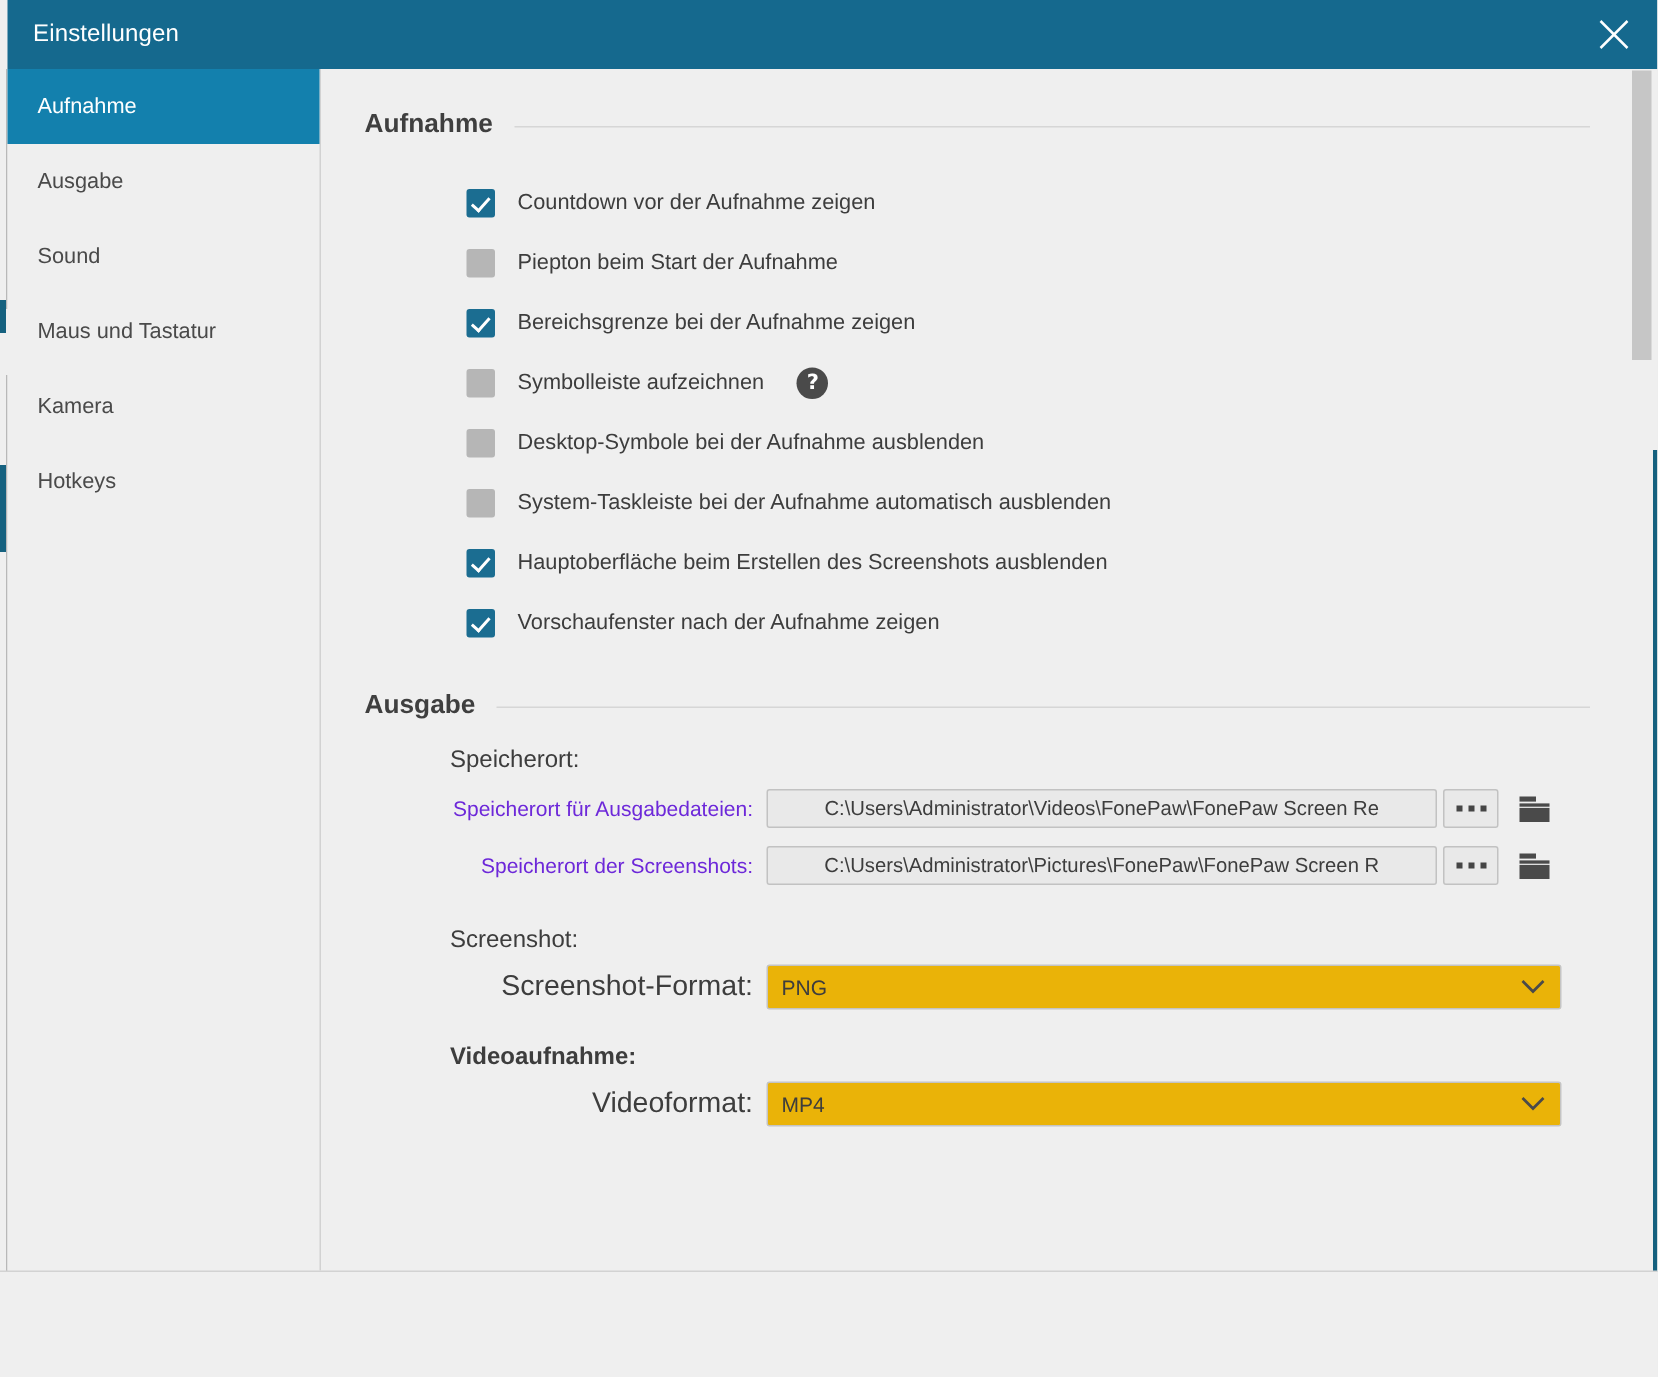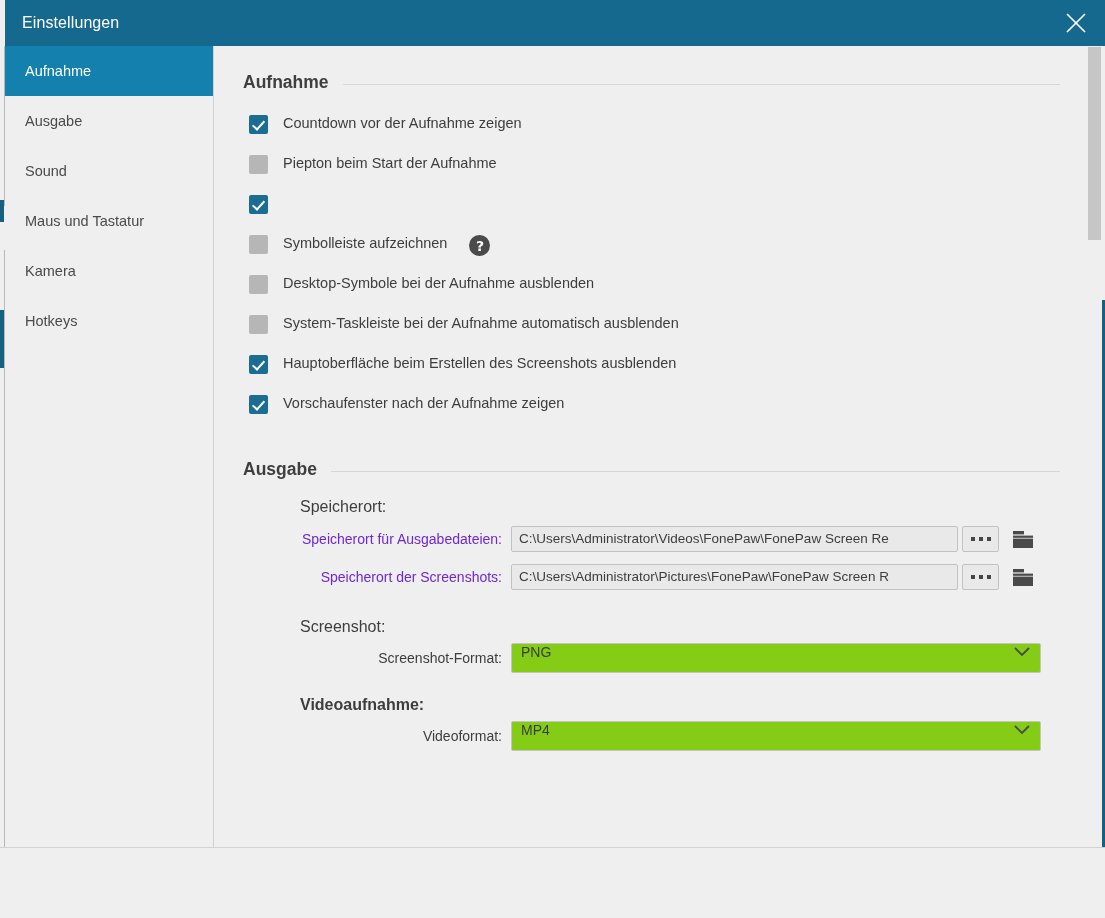--- a/index.html
+++ b/index.html
@@ -101,23 +101,23 @@
     white-space: nowrap;
   }
   .section-head .sh-rule {
     flex: 1; height: 1px; background: #d6d6d6;
     margin-left: 14px; margin-top: 3px;
   }
 
   
   .check-list { margin-top: 22px; }
   .check-row {
-    display: flex; align-items: flex-start;
+    display: flex; align-items: center;
     height: 40px;
-    padding-left: 34px;
+    padding-left: 96px;
     cursor: pointer;
   }
   .cbox {
     width: 19px; height: 19px;
     border-radius: 2px;
     flex: 0 0 19px;
     position: relative;
     background: #b6b6b6;
   }
   .cbox.checked { background: #1b6d91; }
@@ -182,20 +182,21 @@
     border-radius: 2px;
     font-size: 13.5px;
     color: #3d3d3d;
     padding: 0 7px;
     box-sizing: border-box;
     font-family: "Liberation Sans", sans-serif;
     outline: none;
     white-space: nowrap;
     overflow: hidden;
     line-height: 24px;
+    text-align: center;
   }
   .dots-btn {
     width: 37px; height: 26px;
     margin-left: 4px;
     background: #e9e9e9;
     border: 1px solid #c2c2c2;
     border-radius: 2px;
     display: flex; align-items: center; justify-content: center;
     gap: 4px;
     cursor: pointer;
@@ -210,35 +211,35 @@
     cursor: pointer;
     display: flex; align-items: center; justify-content: center;
   }
 
   .sel-row {
     display: flex; align-items: center;
     height: 32px;
     margin-top: 6px;
   }
   .sel-label {
-    font-size: 14px;
+    font-size: 19px;
     color: #3d3d3d;
     text-align: right;
     width: 240px;
     padding-right: 9px;
     margin-left: 47px;
     white-space: nowrap;
     user-select: none;
   }
   .sel-box {
     width: 530px; height: 30px;
-    background: #84cc16;
+    background: #eab308;
     border: 1px solid #c4c4c4;
     border-radius: 2px;
-    display: flex; 
+    display: flex; align-items: center;
     padding: 0 9px;
     box-sizing: border-box;
     cursor: pointer;
     font-size: 14px;
     color: #3d3d3d;
   }
   .sel-box .sel-value { flex: 1; user-select: none; }
   .chev { color: #4a4a4a; }
 
   
@@ -324,20 +325,21 @@
           <span class="check-label">Countdown vor der Aufnahme zeigen</span>
         </div>
 
         <div class="check-row">
           <span class="cbox"></span>
           <span class="check-label">Piepton beim Start der Aufnahme</span>
         </div>
 
         <div class="check-row">
           <span class="cbox checked"></span>
+          <span class="check-label">Bereichsgrenze bei der Aufnahme zeigen</span>
         </div>
 
 
         <div class="check-row">
           <span class="cbox"></span>
           <span class="check-label">Symbolleiste aufzeichnen</span>
           <span class="help-icon">?</span>
         </div>
 
         <div class="check-row">

